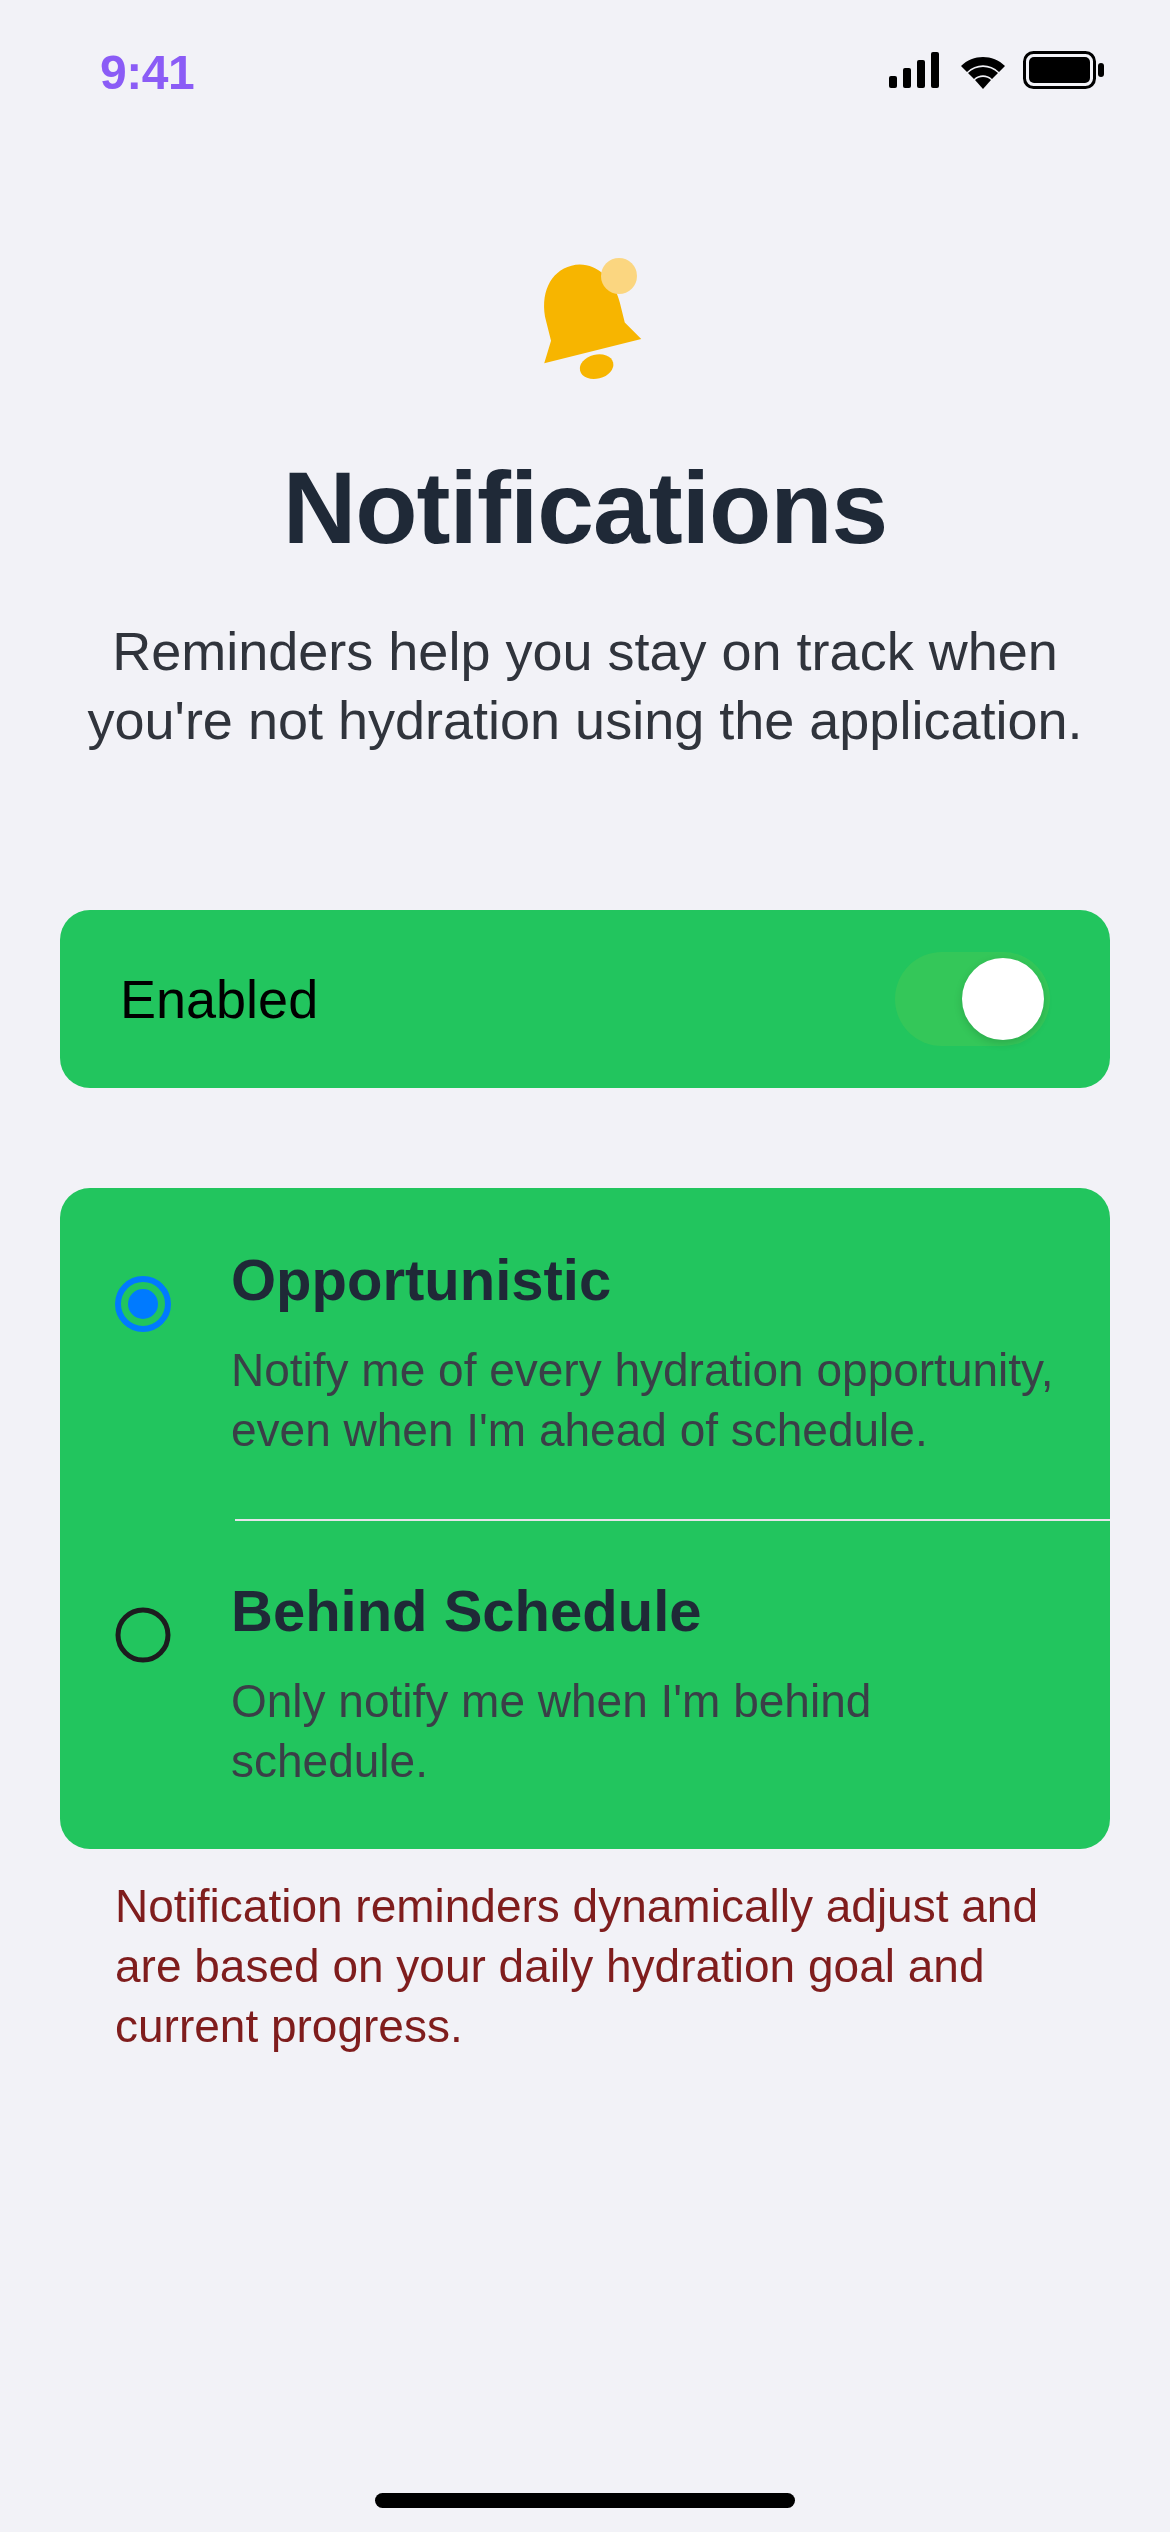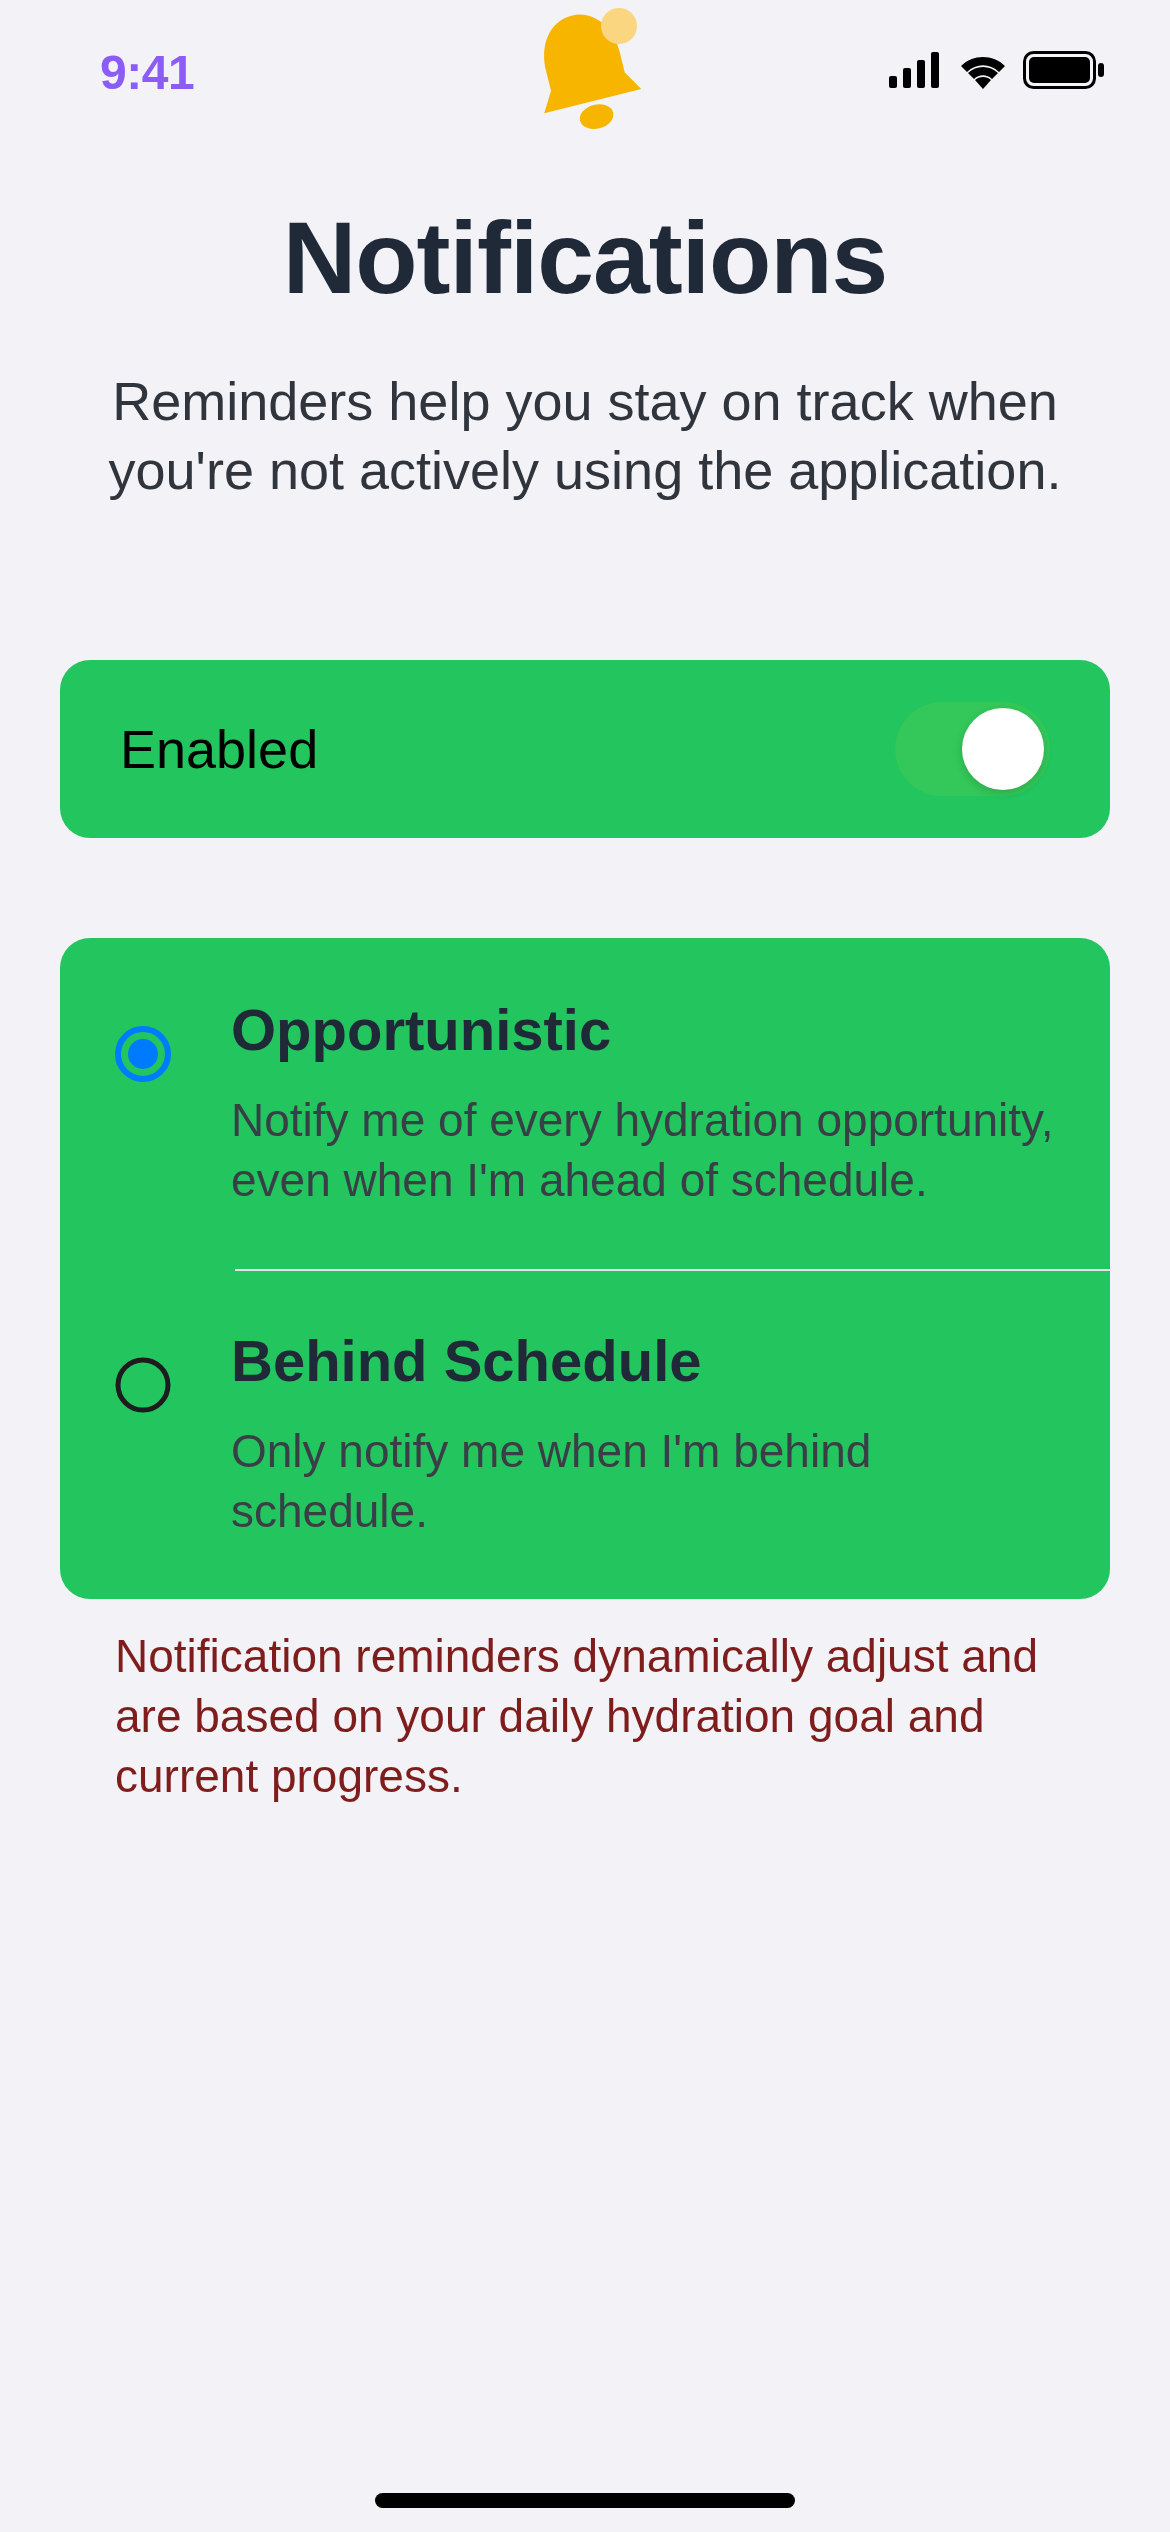--- a/index.html
+++ b/index.html
@@ -25,20 +25,21 @@
       font-weight: 600;
       color: #8b5cf6;
       letter-spacing: -0.5px;
     }
     .status-right {
       display: flex;
       align-items: center;
       gap: 14px;
     }
     .header {
+      padding-top: 250px;
       text-align: center;
       padding-left: 60px;
       padding-right: 60px;
     }
     .icon-wrap {
       display: flex;
       justify-content: center;
       margin-bottom: 60px;
     }
     .page-title {
@@ -186,21 +187,21 @@
   <div class="icon-wrap">
     <svg width="140" height="140" viewBox="0 0 140 140">
       <g transform="rotate(-14 70 70)">
         <path d="M70 14 C92 14 108 34 108 62 L108 82 L120 102 L20 102 L32 82 L32 62 C32 34 48 14 70 14 Z" fill="#f7b500"></path>
         <ellipse cx="70" cy="118" rx="17" ry="12" fill="#f7b500"></ellipse>
       </g>
       <circle cx="104" cy="26" r="18" fill="#fbd680"></circle>
     </svg>
   </div>
   <h1 class="page-title">Notifications</h1>
-  <p class="subtitle">Reminders help you stay on track when you're not actively using the application.</p>
+  <p class="subtitle">Reminders help you stay on track when you're not hydration using the application.</p>
 </div>
 
 <div class="card enabled-card">
   <span class="enabled-label">Enabled</span>
   <div class="switch">
     <div class="switch-knob"></div>
   </div>
 </div>
 
 <div class="card options-card">

